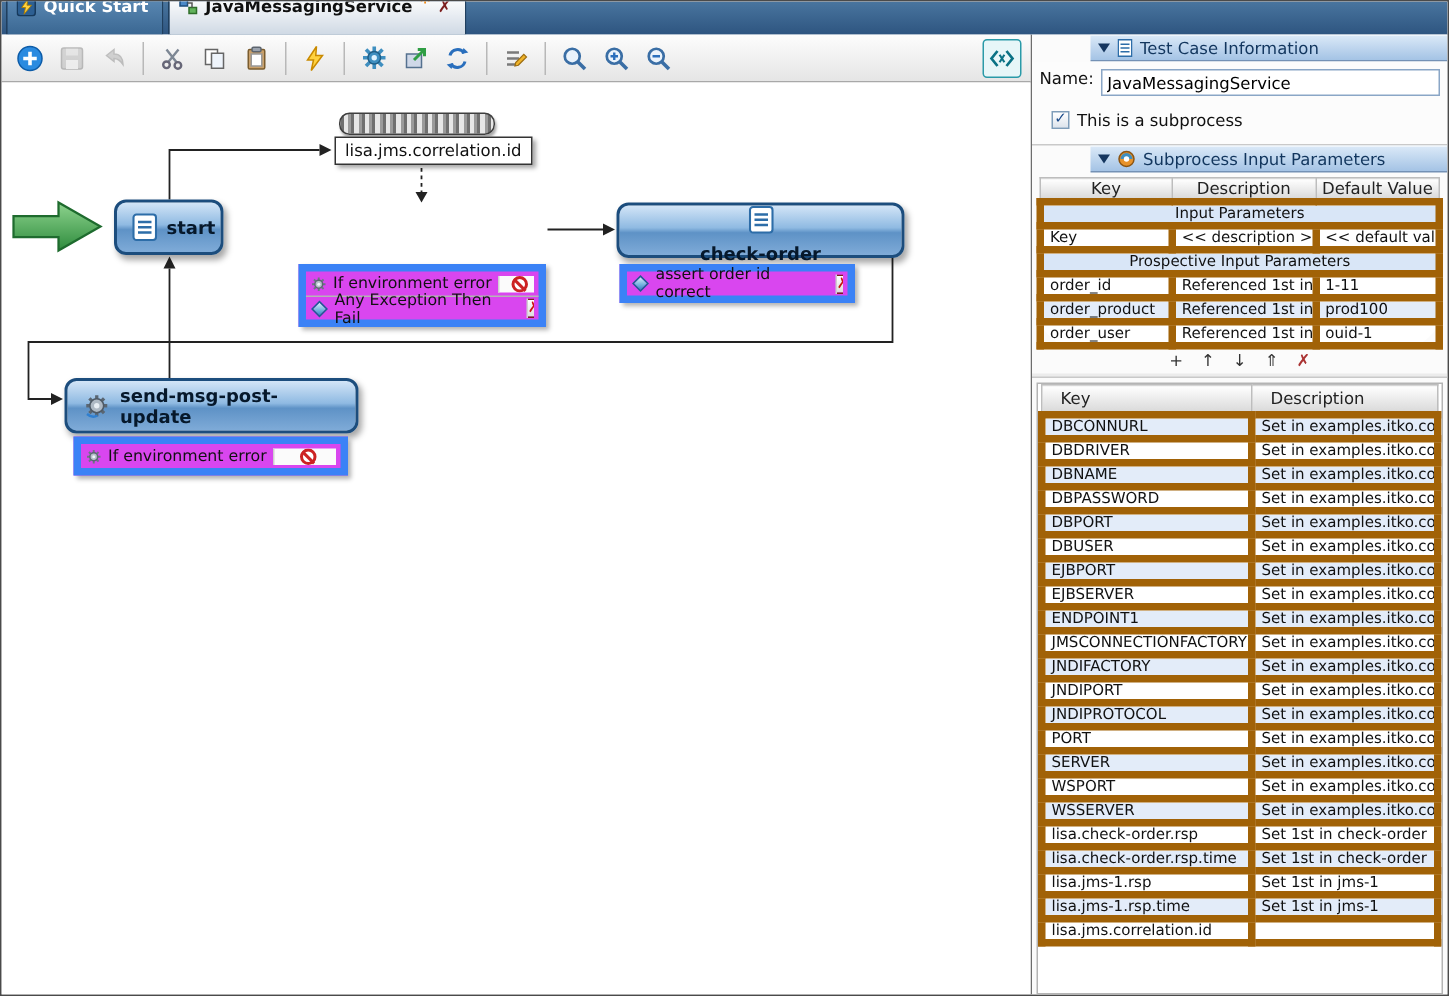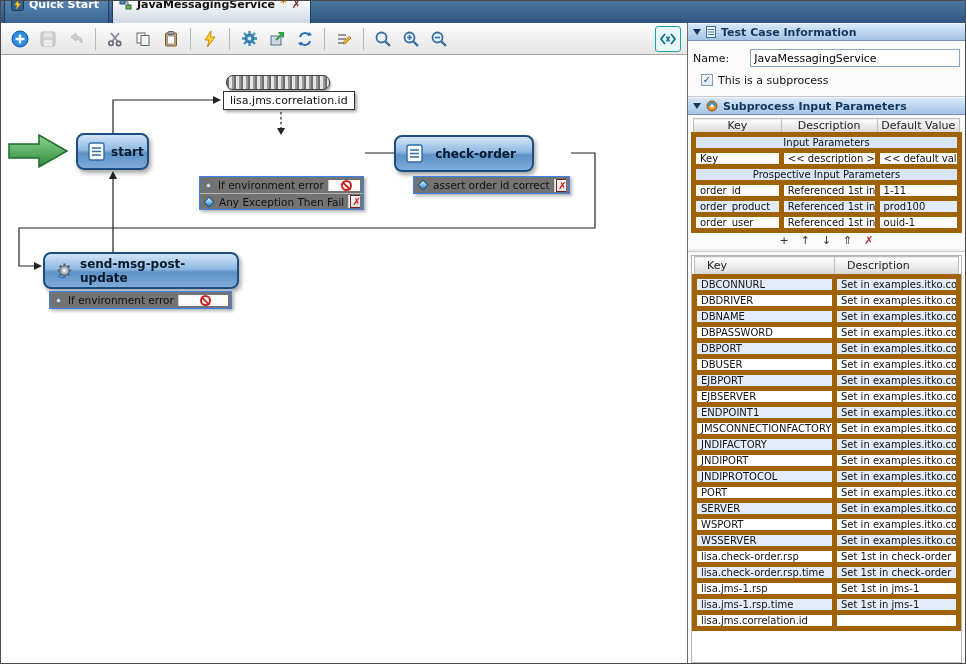--- a/index.html
+++ b/index.html
@@ -28,44 +28,44 @@
   .tspacer { flex:1; }
   .codebtn { border:1px solid #2a9aa8; background:#e7f6f8; }
 
   
   .canvas { position:relative; flex:1; background:#fff; overflow:hidden; }
   .wires { position:absolute; left:0; top:0; }
   .node { position:absolute; height:37px; display:flex; align-items:center; gap:6px; padding:0 10px;
           border:2px solid #1c4d7d; border-radius:8px; font-size:12px; font-weight:bold; color:#06182b;
           background:linear-gradient(#d3e5f7 0%, #8fbae2 45%, #5e92c6 55%, #7fabd8 100%);
           box-shadow:2px 3px 4px rgba(0,0,0,.35); }
-  .subbox { position:absolute; background:#737373; border:1px solid #3b82f6; box-shadow:2px 2px 3px rgba(0,0,0,.3); }
+  .subbox { position:absolute; background:#d946ef; border:5px solid #3b82f6; box-shadow:2px 2px 3px rgba(0,0,0,.3); }
   .subrow { display:flex; align-items:center; height:16px; padding:0 3px; gap:4px; font-size:10.5px; color:#111; }
   .subrow + .subrow { border-top:1px solid #b5b5b5; }
   .subrow .right { margin-left:auto; display:flex; align-items:center; padding-left:4px; border-left:1px solid #cfcfcf; }
   .diamond { width:8px; height:8px; flex:none; transform:rotate(45deg); margin:0 2px;
              background:linear-gradient(135deg,#d8f2fc,#2f86c8); border:1px solid #1b5e93; }
   .noentry { width:11px; height:11px; flex:none; border:2px solid #cc2222; border-radius:50%; position:relative; background:#fff; }
   .noentry::after { content:""; position:absolute; left:-2px; top:3px; width:11px; height:2px; background:#cc2222; transform:rotate(45deg); }
   .xbox { width:13px; height:13px; flex:none; border:1px solid #7a1f1f; background:linear-gradient(#fff,#dcdcdc);
           color:#cc1111; font-size:10px; font-weight:bold; line-height:11px; text-align:center; box-shadow:1px 1px 1px rgba(0,0,0,.3); }
   .coil { position:absolute; left:225px; top:20px; width:104px; height:15px; border:1px solid #3f3f3f; border-radius:7px;
           background:repeating-linear-gradient(90deg,#6f6f6f 0 2px,#e6e6e6 2px 5px,#9a9a9a 5px 7px);
           box-shadow:1px 2px 2px rgba(0,0,0,.35); }
   .coillabel { position:absolute; left:222px; top:36px; background:#fff; border:1px solid #333; padding:2px 6px;
                font-size:11px; color:#111; box-shadow:2px 2px 3px rgba(0,0,0,.35); }
 
   
   .right { flex:1; display:flex; flex-direction:column; background:#fbfbfb; overflow:hidden; }
   .sechdr { height:18px; flex:none; display:flex; align-items:center; gap:5px; padding:0 5px;
             background:linear-gradient(#d9e8f7,#a4c3e5); border-top:1px solid #eef5fc; border-bottom:1px solid #7491b5;
-            color:#12365e; font-size:11px; font-weight:bold; }
+            color:#12365e; font-size:11px; font-weight:normal;margin-left:39px; }
   .tri { width:0; height:0; border-left:4px solid transparent; border-right:4px solid transparent; border-top:6px solid #15365f; flex:none; }
   .tcibody { flex:none; padding:5px 5px 6px 5px; background:#fcfcfc; border-bottom:1px solid #c9c9c9; }
-  .namerow { display:flex; align-items:center; gap:21px; height:24px; }
+  .namerow { display:flex; align-items:flex-start; gap:5px; height:24px; }
   .namerow label { font-size:11px; color:#111; }
   .namerow input { flex:1; height:18px; border:1px solid #8aa6c6; font-size:11px; padding:0 3px; font-family:"DejaVu Sans",sans-serif; }
   .cbrow { display:flex; align-items:center; gap:5px; height:20px; padding-left:8px; font-size:11px; color:#111; }
   .cb { width:12px; height:12px; border:1px solid #7f9db9; background:linear-gradient(#fff,#dde4ec);
         color:#1a4a8a; font-size:10px; line-height:10px; text-align:center; font-weight:bold; }
 
   table { border-collapse:collapse; table-layout:fixed; width:100%;border-radius:30px; }
   .ptable { margin:3px 3px 0 3px; width:calc(100% - 6px); border:1px solid #b4b4b4; background:#fff; }
   th { background:linear-gradient(#ffffff,#d9d9d9); border:1px solid #bdbdbd; font-weight:normal; font-size:11px; color:#222; height:16px; }
   td { border:5px solid #a16207; font-size:10px; color:#111; height:15px; padding:0 4px; overflow:hidden; white-space:nowrap;margin-top:44px; }
@@ -281,21 +281,21 @@
           </div>
           <div class="subrow">
             <span class="diamond"></span>
             <span>Any Exception Then Fail</span>
             <span class="right">
                 <span class="xbox">✗</span>
               </span>
           </div>
         </div>
 
-        <div class="node" style="left:393px; top:80px; width:140px;">
+        <div class="node" style="left:410px; top:80px; width:192px;flex-direction:column;">
           <span class="hicon">
             <svg width="17" height="19" viewBox="0 0 17 19">
                 <rect x="1" y="1" width="15" height="17" rx="2" fill="#fff" stroke="#2d6da8" stroke-width="1.4"></rect>
                 <path d="M4 6h9M4 9.5h9M4 13h9" stroke="#2d6da8" stroke-width="1.7"></path>
               </svg>
           </span>
           <span style="flex:1; text-align:center;">check-order</span>
         </div>
         <div class="subbox" style="left:412px; top:121px; width:157px;">
           <div class="subrow">

